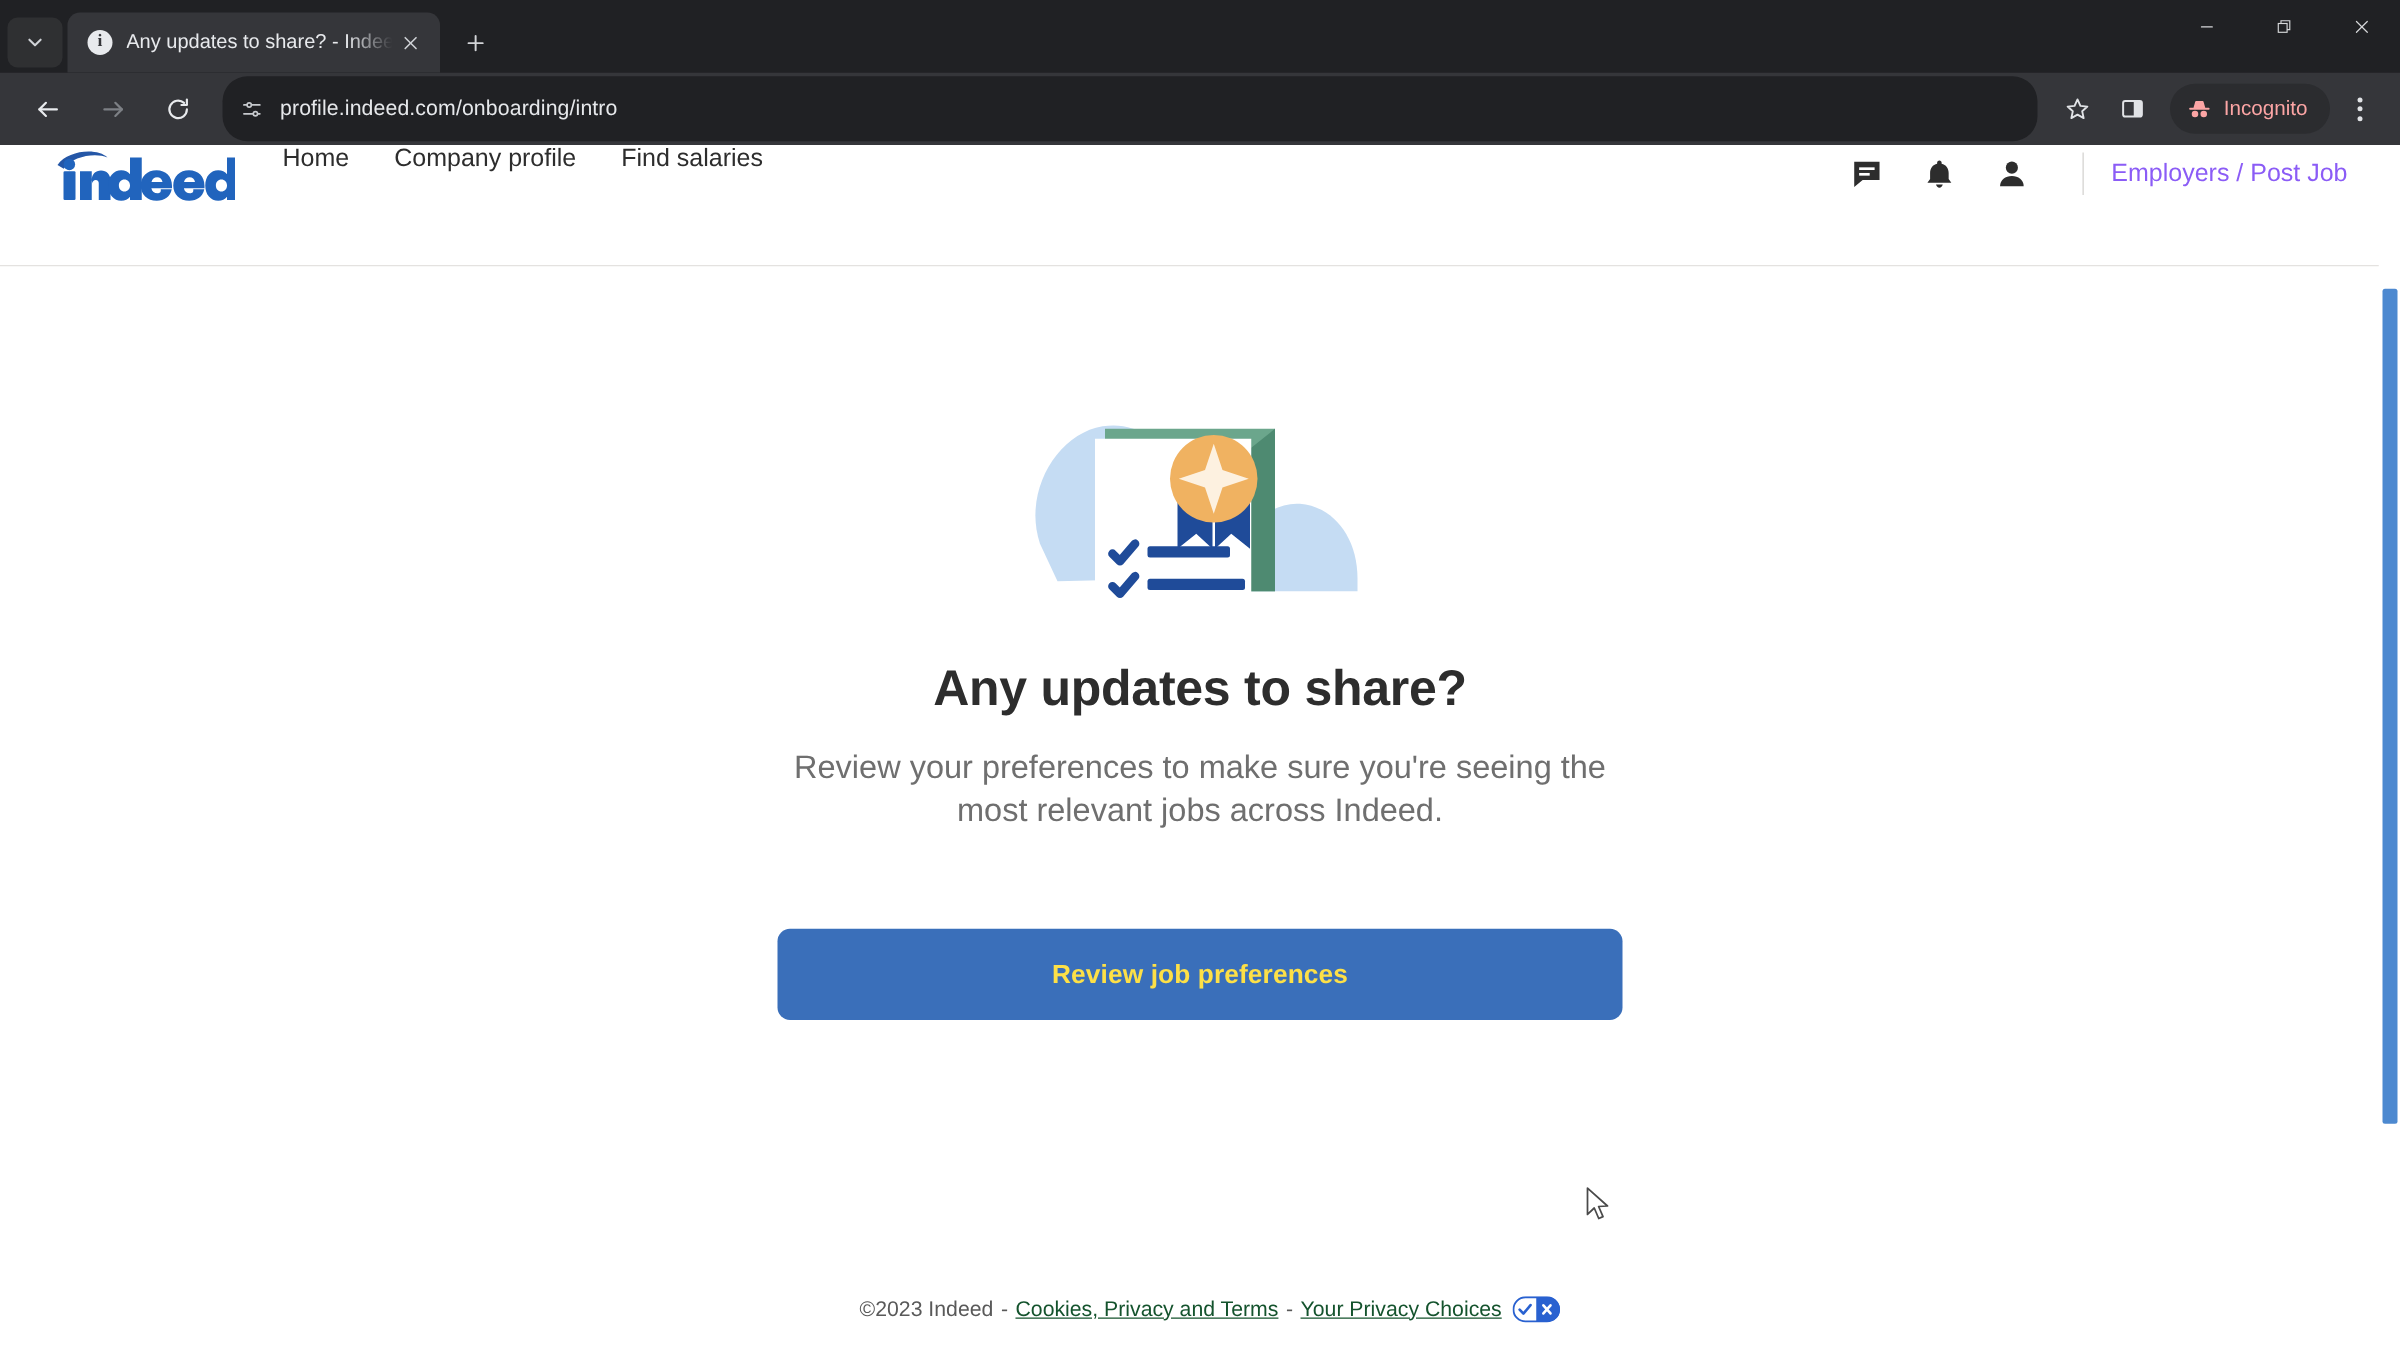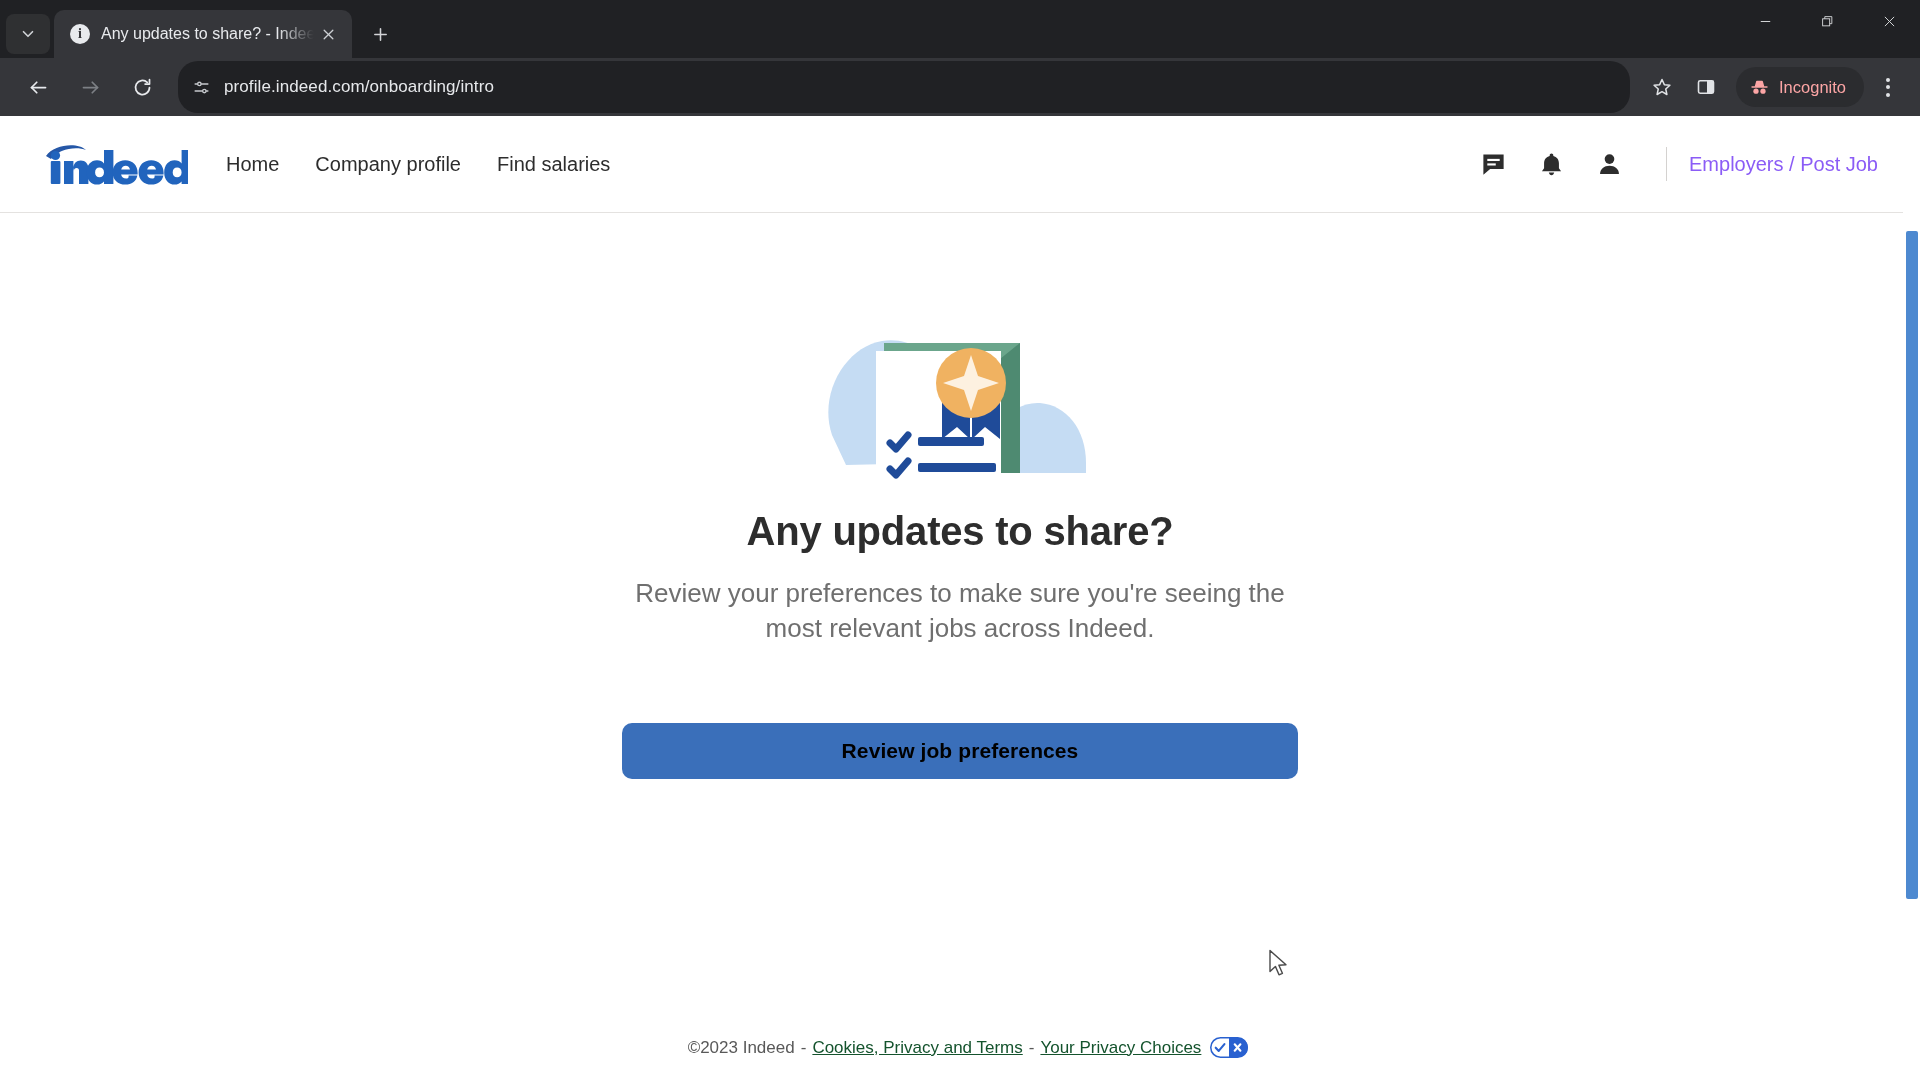--- a/index.html
+++ b/index.html
@@ -189,21 +189,21 @@
     flex: 1;
     background: #ffffff;
     position: relative;
     overflow: hidden;
   }
 
   
   .site-header {
     height: 97px;
     border-bottom: 1px solid #e4e2e0;
-    display: flex; align-items: center;
+    display: flex; align-items: flex-start;
     padding: 0 36px 0 38px;
     background: #fff;
   }
   .logo {
     width: 150px; height: 48px;
     flex: none;
     margin-right: 38px;
     display: block;
   }
   .nav-links {
@@ -245,21 +245,21 @@
   
   .content {
     display: flex; flex-direction: column; align-items: center;
     padding-top: 110px;
   }
   .hero-art {
     width: 272px; height: 170px;
     display: block;
   }
   .headline {
-    margin-top: 16px;
+    margin-top: 36px;
     font-size: 40px;
     font-weight: bold;
     color: #2d2d2d;
     text-align: center;
     letter-spacing: -0.2px;
   }
   .subhead {
     margin-top: 22px;
     font-size: 26px;
     line-height: 1.33;
@@ -267,25 +267,25 @@
     text-align: center;
     max-width: 700px;
   }
   .cta-wrap {
     margin-top: 78px;
     width: 676px;
   }
   .cta-button {
     display: block;
     width: 100%;
-    height: 56px;
+    height: 73px;
     border: none;
     border-radius: 10px;
     background: #3a6fba;
-    color: #000000;
+    color: #fde047;
     font-size: 21px;
     font-weight: bold;
     font-family: "Liberation Sans", sans-serif;
     cursor: pointer;
     letter-spacing: 0.1px;
   }
 
   
   .site-footer {
     position: absolute;

